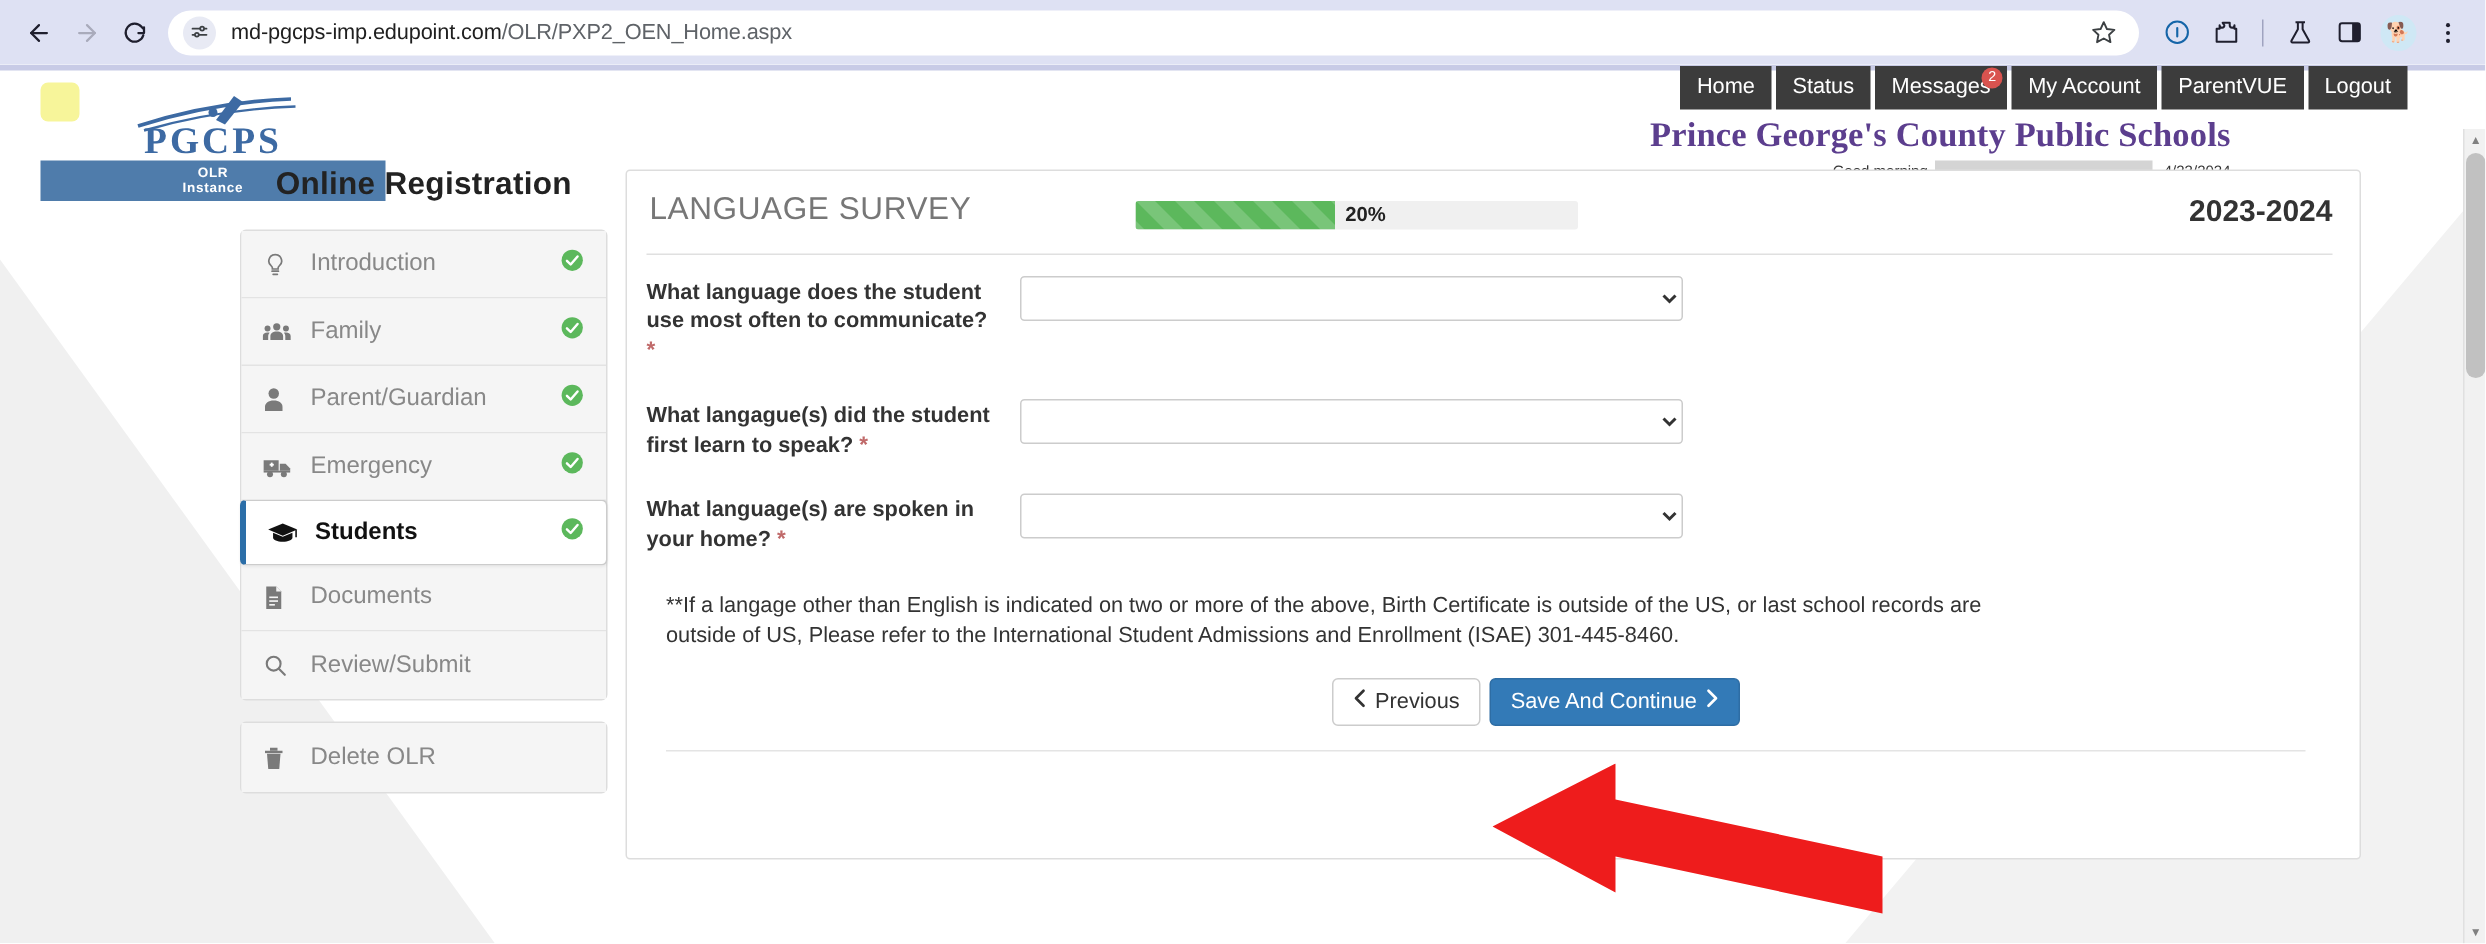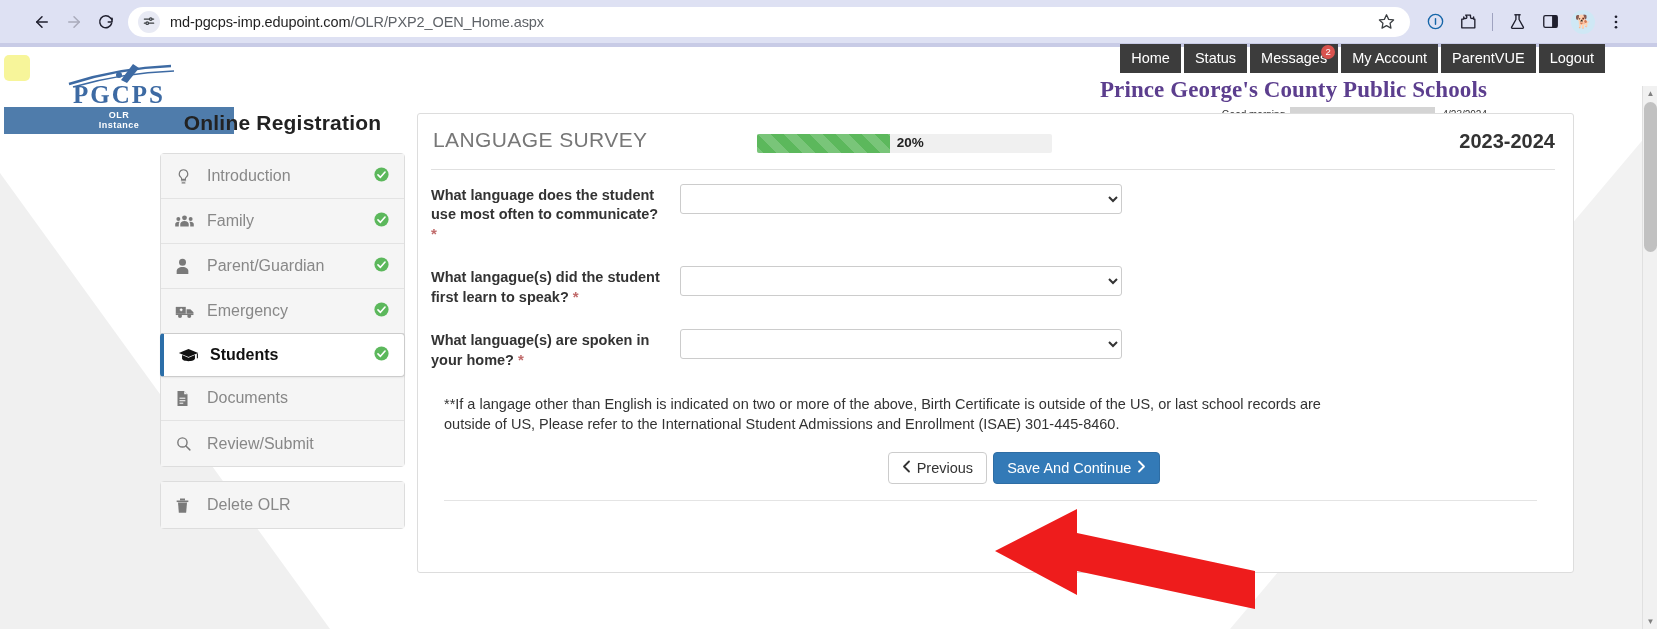--- a/index.html
+++ b/index.html
@@ -10,21 +10,21 @@
     background: #ffffff;
     overflow: hidden;
     position: relative;
   }
 
   
   .browser-bar {
     height: 43px; width: 100%;
     background: #dee1f3;
     display: flex; align-items: center;
-    padding: 0 26px;
+    padding: 0 10px;
     position: relative;
   }
   .nav-btn {
     width: 32px; height: 32px;
     display: flex; align-items: center; justify-content: center;
     border-radius: 50%;
     color: #1f1f2e;
     font-size: 17px;
     flex: 0 0 auto;
   }
@@ -115,21 +115,21 @@
     position: absolute;
     top: 1px; right: 3px;
     padding: 0 2px;
   }
   .topbar-strip {
     position: absolute; left: 0; right: 0; top: 0; height: 4px;
     background: #c8cbe6;
   }
 
   
-  .logo-wrap { position: absolute; left: 4px; top: 15px; width: 230px; }
+  .logo-wrap { position: absolute; left: 27px; top: 15px; width: 230px; }
   .logo-yellow {
     position: absolute; left: 0px; top: -3px;
     width: 26px; height: 26px; border-radius: 5px;
     background: #f7f59a;
   }
   .pgcps-mark { text-align: center; padding-top: 4px; }
   .pgcps-swoosh { display:block; margin: 0 auto; }
   .pgcps-text {
     font-family: "Liberation Serif", serif;
     font-weight: bold;

